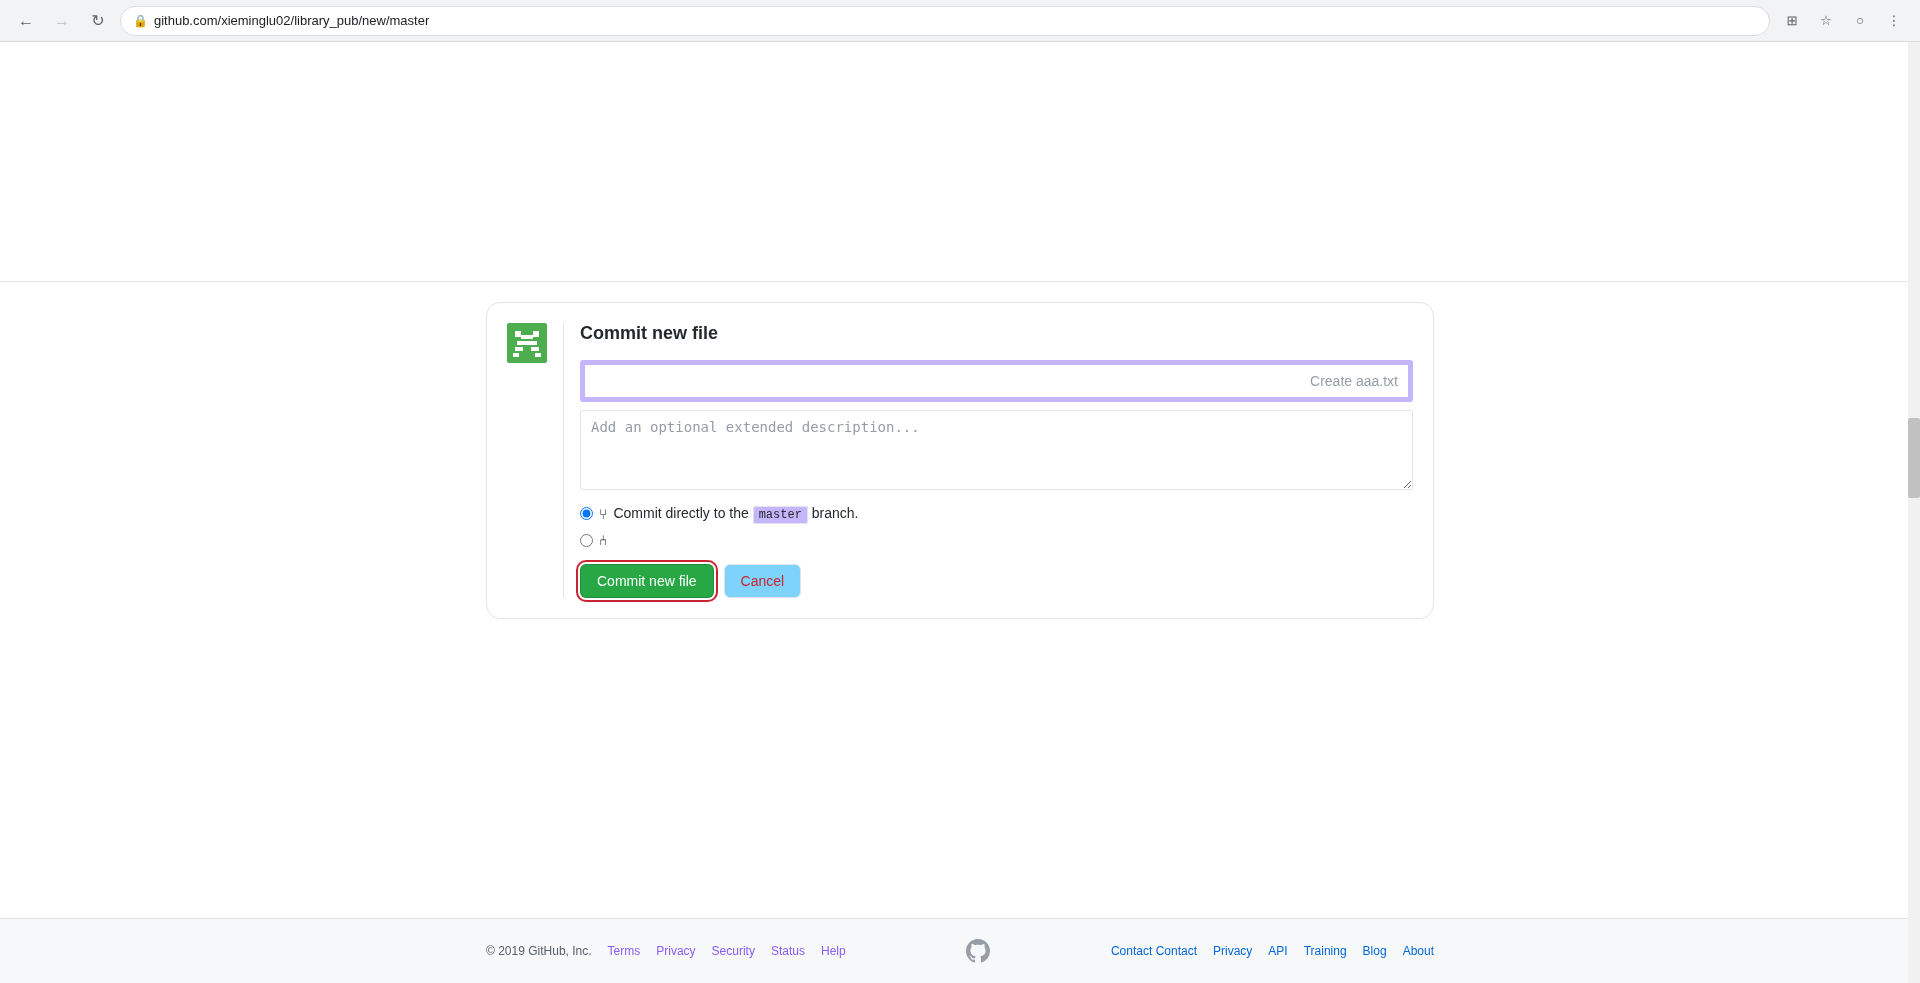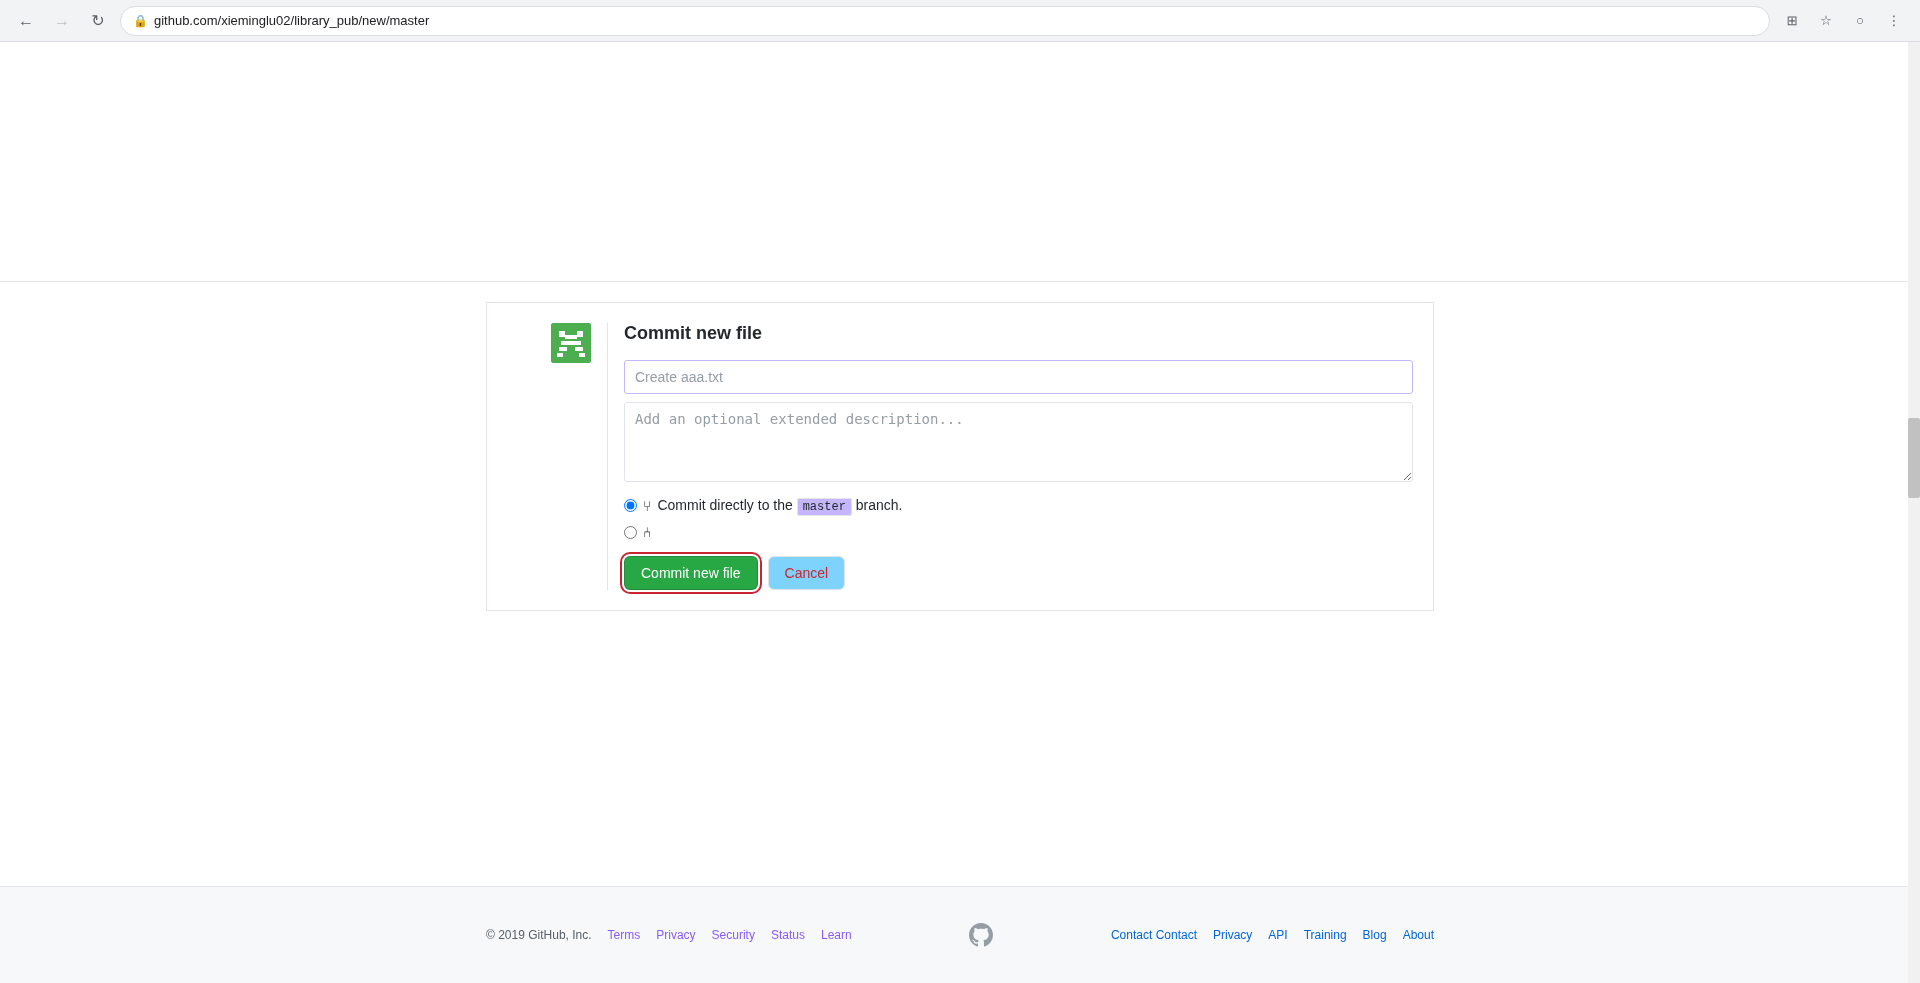--- a/index.html
+++ b/index.html
@@ -109,27 +109,28 @@
 
     .commit-title {
       font-size: 18px;
       font-weight: 600;
       color: #24292e;
       margin-bottom: 16px;
     }
 
     .commit-input {
       width: 100%;
-      border: 1px solid #c4b5fd;
+      border: 5px solid #c4b5fd;
       border-radius: 3px;
       padding: 8px 10px;
       font-size: 14px;
       color: #24292e;
       margin-bottom: 8px;
       outline: none;
+      text-align: right;
     }
     .commit-input::placeholder { color: #959da5; }
 
     .commit-textarea {
       width: 100%;
       border: 1px solid #e1e4e8;
       border-radius: 3px;
       padding: 8px 10px;
       font-size: 14px;
       color: #24292e;
@@ -205,21 +206,21 @@
 
     
     .footer {
       background: #f6f8fa;
       border-top: 1px solid #e1e4e8;
       padding: 20px 0;
       margin-top: 40px;
     }
     .footer-inner {
       max-width: 980px;
-      margin: 16px auto;
+      margin: 0 auto;
       padding: 0 16px;
       display: flex;
       align-items: center;
       justify-content: space-between;
       flex-wrap: wrap;
       gap: 8px;
     }
     .footer-left {
       display: flex;
       align-items: center;
@@ -262,24 +263,23 @@
       right: 0;
       top: 40%;
       width: 12px;
       height: 80px;
       background: #c1c1c1;
       border-radius: 2px;
     }
 
     .commit-section-wrapper {
       border: 1px solid #e1e4e8;
-      border-radius: 0;
+      border-radius: 14px;
       background: #fff;
       overflow: hidden;
-      padding-left: 44px;
     }
 
     .commit-section-inner {
       display: flex;
       padding: 20px;
       gap: 16px;
     }
 
     .vertical-divider {
       width: 1px;
@@ -370,21 +370,21 @@
   </div>
 
   <div class="footer">
     <div class="footer-inner">
       <div class="footer-left">
         <span>© 2019 GitHub, Inc.</span>
         <a href="#">Terms</a>
         <a href="#">Privacy</a>
         <a href="#">Security</a>
         <a href="#">Status</a>
-        <a href="#">Learn</a>
+        <a href="#">Help</a>
       </div>
 
       <div class="footer-center">
         <svg height="24" viewBox="0 0 16 16" width="24">
           <path fill-rule="evenodd" d="M8 0C3.58 0 0 3.58 0 8c0 3.54 2.29 6.53 5.47 7.59.4.07.55-.17.55-.38 0-.19-.01-.82-.01-1.49-2.01.37-2.53-.49-2.69-.94-.09-.23-.48-.94-.82-1.13-.28-.15-.68-.52-.01-.53.63-.01 1.08.58 1.23.82.72 1.21 1.87.87 2.33.66.07-.52.28-.87.51-1.07-1.78-.2-3.64-.89-3.64-3.95 0-.87.31-1.59.82-2.15-.08-.2-.36-1.02.08-2.12 0 0 .67-.21 2.2.82.64-.18 1.32-.27 2-.27.68 0 1.36.09 2 .27 1.53-1.04 2.2-.82 2.2-.82.44 1.1.16 1.92.08 2.12.51.56.82 1.27.82 2.15 0 3.07-1.87 3.75-3.65 3.95.29.25.54.73.54 1.48 0 1.07-.01 1.93-.01 2.2 0 .21.15.46.55.38A8.013 8.013 0 0 0 16 8c0-4.42-3.58-8-8-8z"></path>
         </svg>
       </div>
 
       <div class="footer-right">
         <a href="#">Contact Contact</a>

